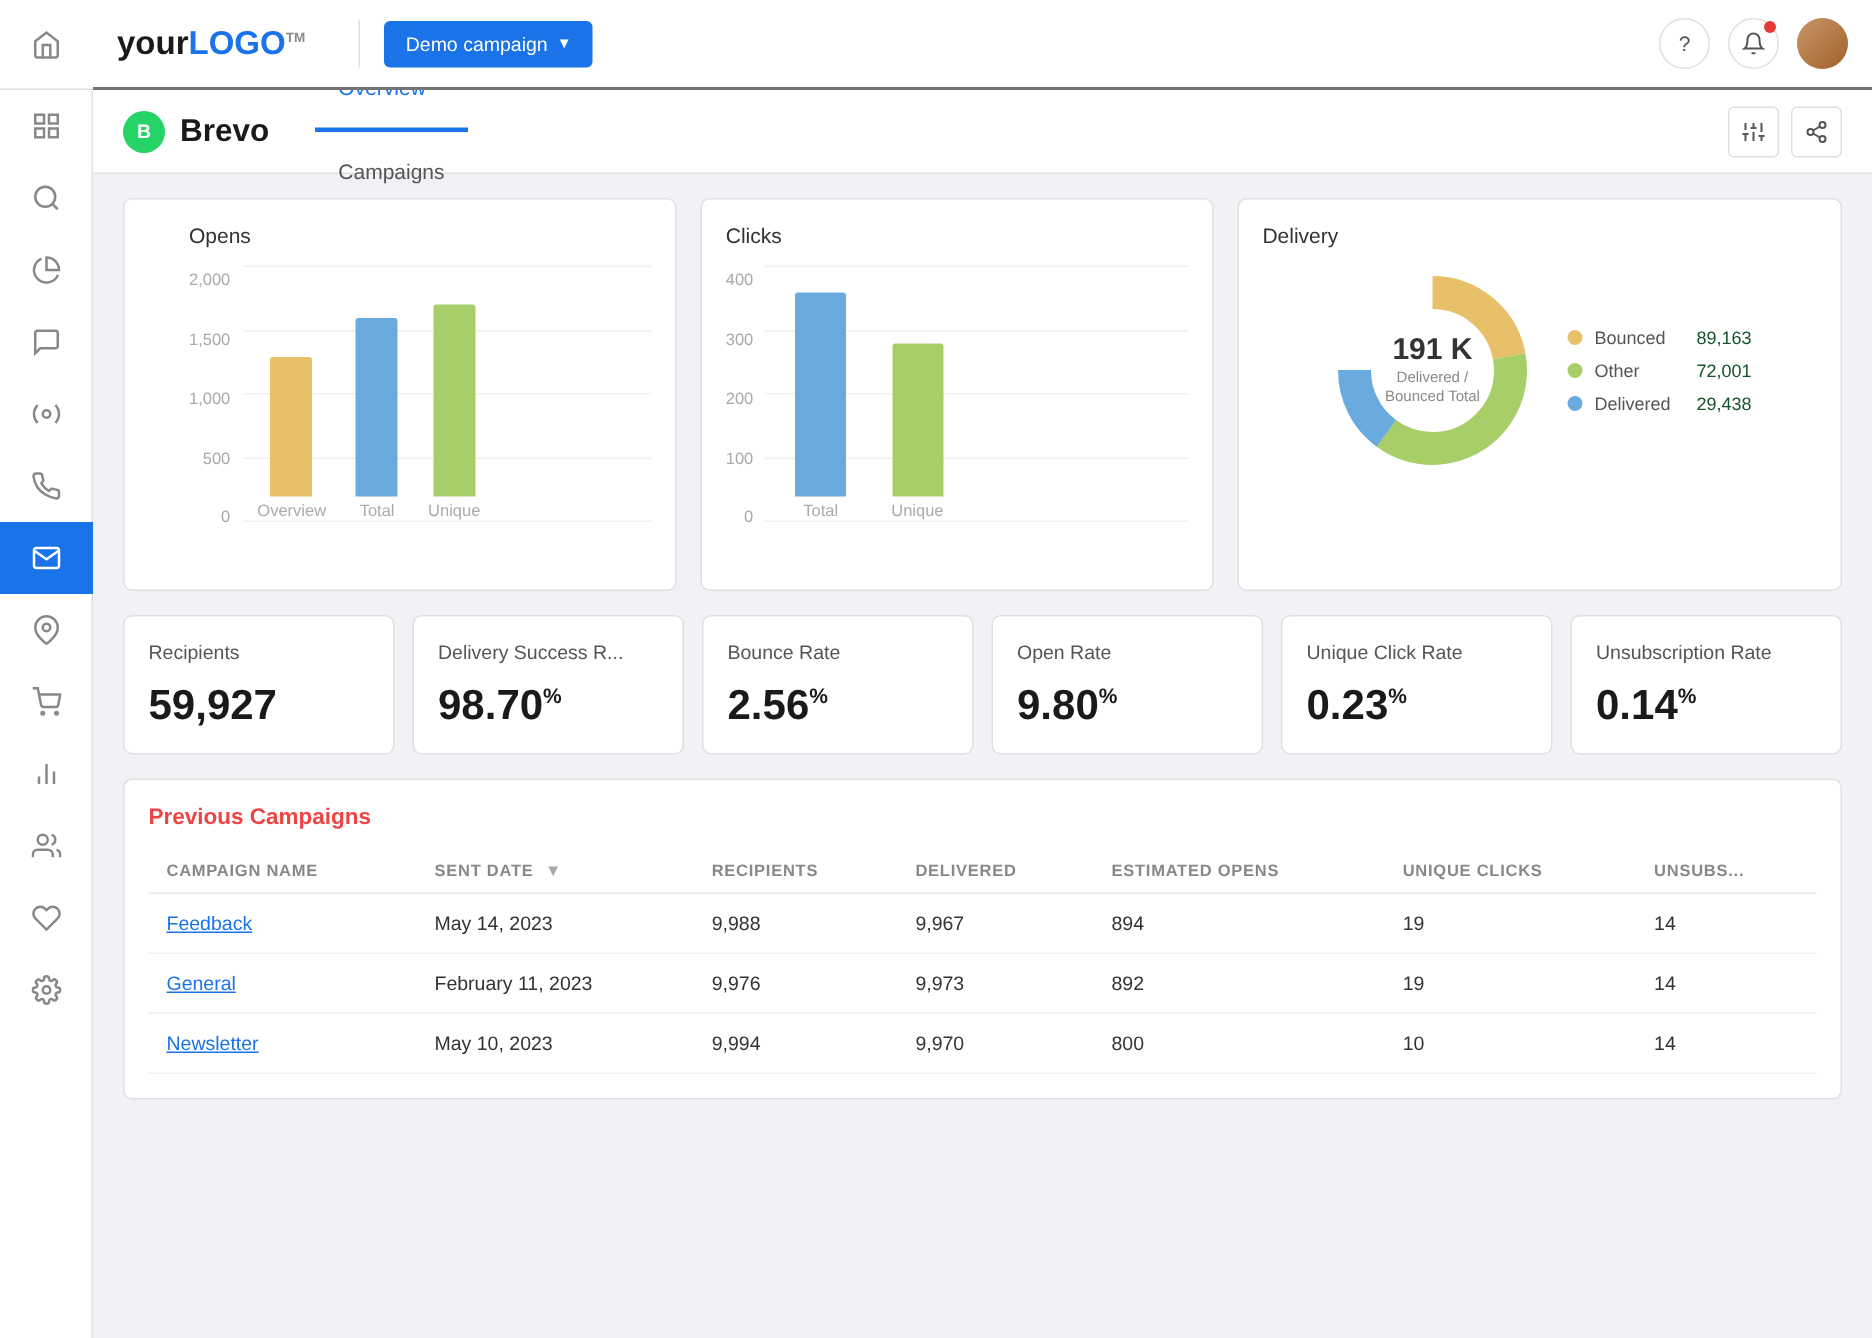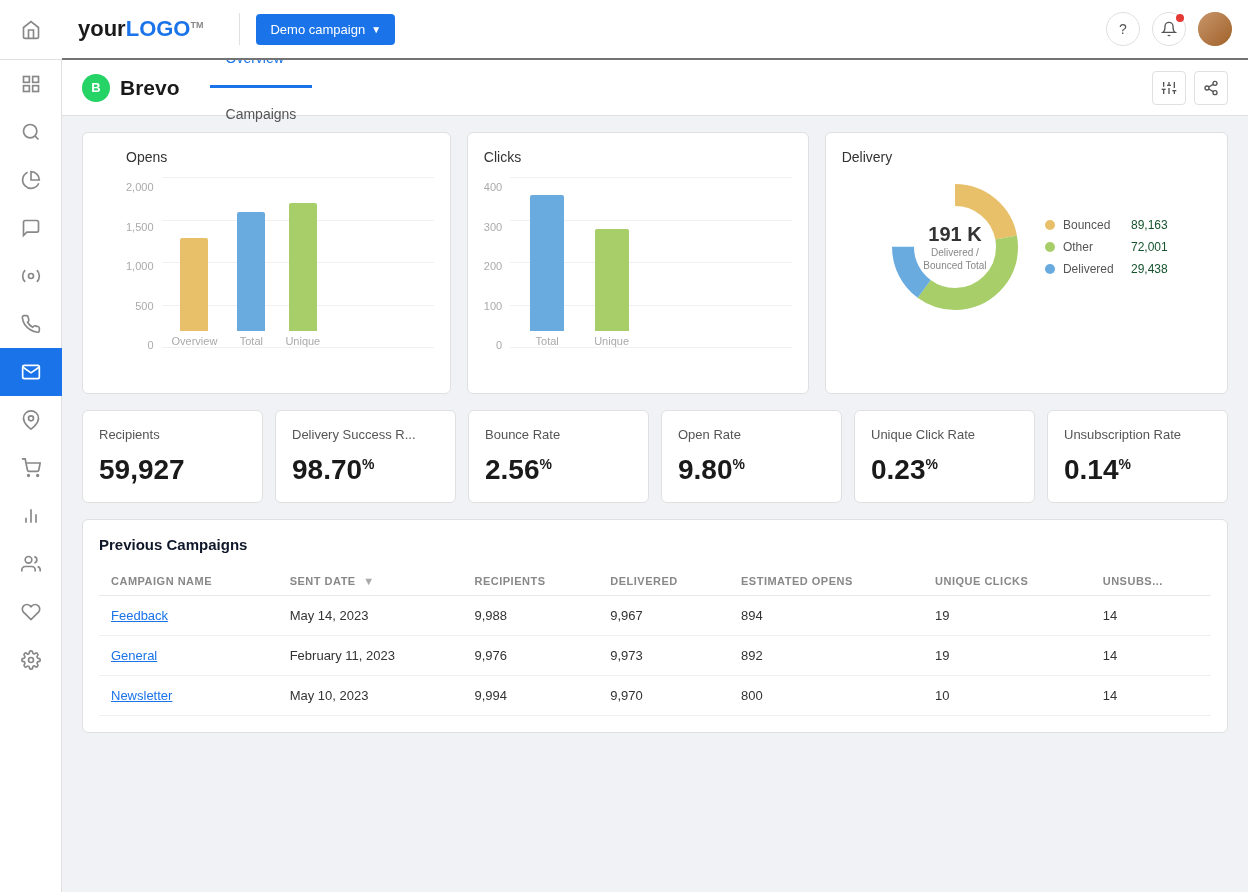--- a/index.html
+++ b/index.html
@@ -102,21 +102,21 @@
 
     
     .stats-row { display: flex; gap: 12px; margin-bottom: 16px; }
     .stat-card { background: #fff; border-radius: 6px; border: 1px solid #e0e0e0; padding: 16px; flex: 1; }
     .stat-label { font-size: 13px; color: #555; margin-bottom: 12px; }
     .stat-value { font-size: 28px; font-weight: 700; color: #1a1a1a; }
     .stat-value sup { font-size: 14px; }
 
     
     .table-card { background: #fff; border-radius: 6px; border: 1px solid #e0e0e0; padding: 16px; }
-    .table-title { font-size: 15px; font-weight: 600; color: #0f172a; margin-bottom: 14px; }
+    .table-title { font-size: 15px; font-weight: 600; color: #ef4444; margin-bottom: 14px; }
     table { width: 100%; border-collapse: collapse; font-size: 13px; }
     th { text-align: left; padding: 8px 12px; color: #888; font-size: 11px; font-weight: 600; letter-spacing: 0.5px; border-bottom: 1px solid #e8e8e8; }
     td { padding: 12px 12px; border-bottom: 1px solid #f0f0f0; color: #333; }
     td a { color: #1a73e8; text-decoration: underline; cursor: pointer; }
     .sort-icon { display: inline-block; margin-left: 4px; color: #aaa; }
 
     
     .notif-wrapper { position: relative; }
     .notif-dot { position: absolute; top: 2px; right: 2px; width: 8px; height: 8px; background: #e53935; border-radius: 50%; }
   </style>

